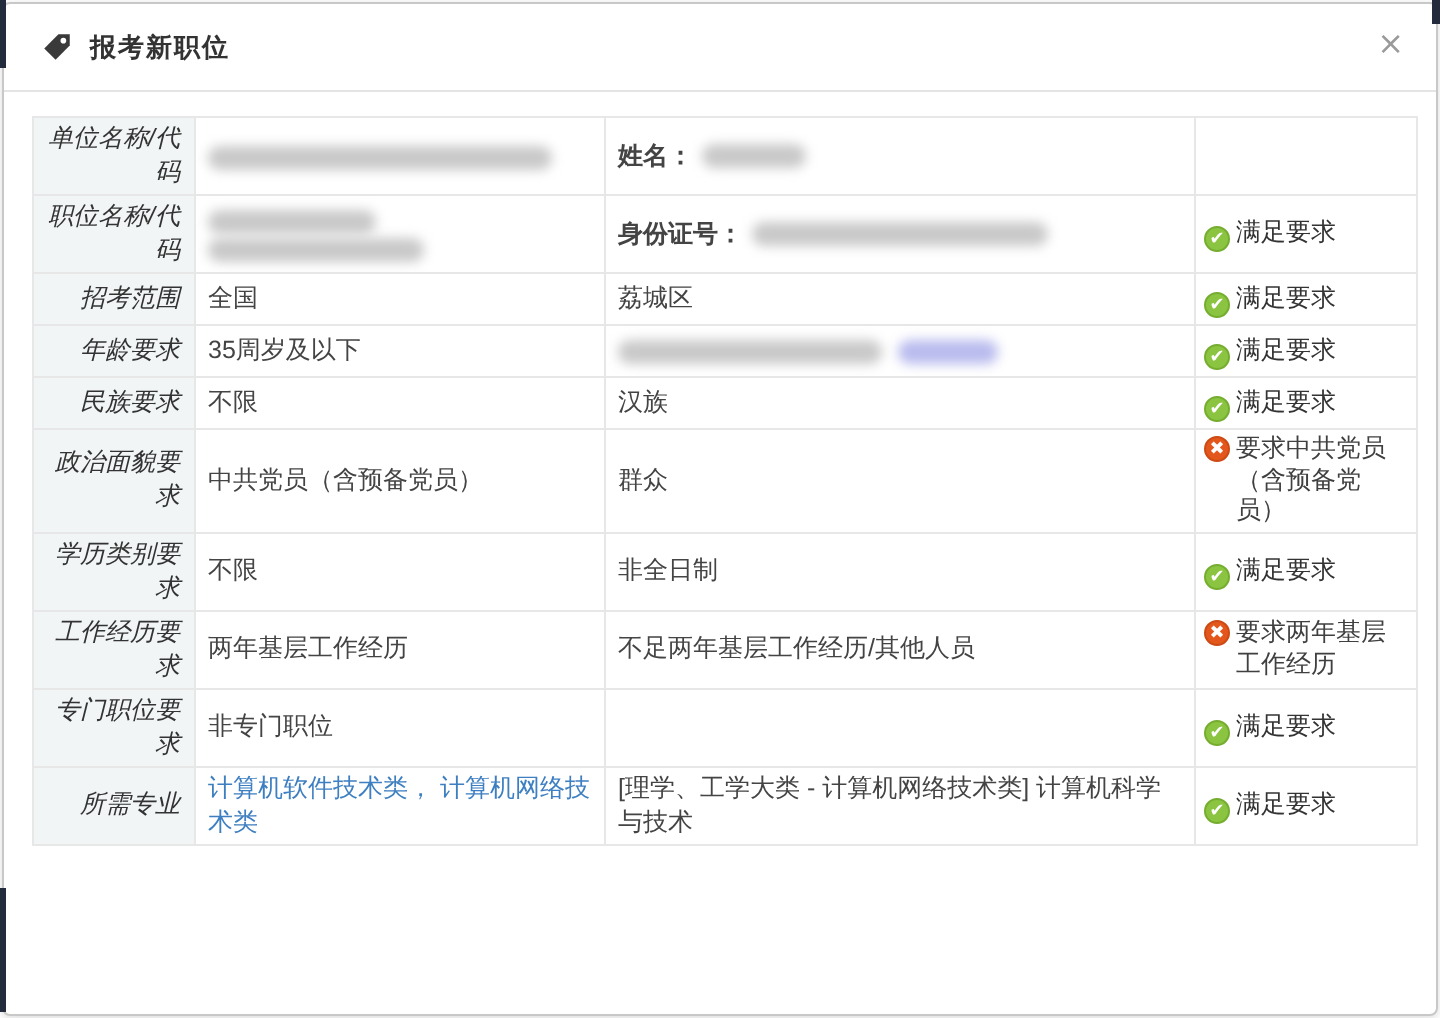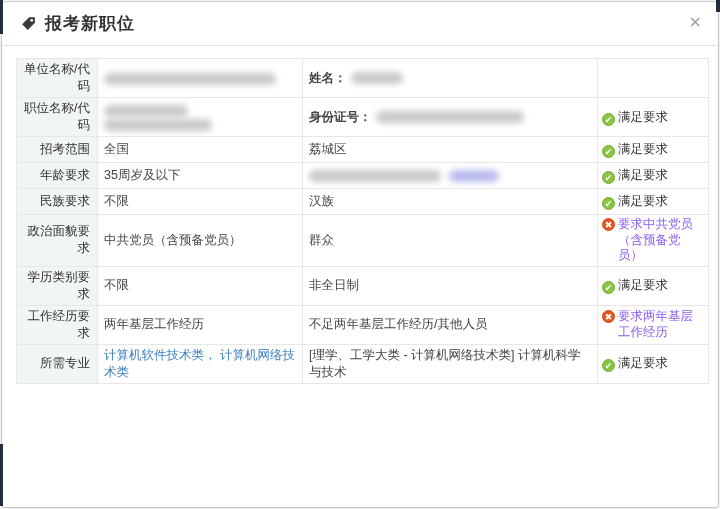--- a/index.html
+++ b/index.html
@@ -10,49 +10,49 @@
   #edge-tr { right:0; top:0; width:4px; height:12px; }
   #edge-bl { left:0; top:444px; width:3px; height:62px; }
 
   .dialog { position:absolute; left:1px; top:1px; width:718px; height:507px;
     background:#fff; border:1px solid #c8c8c8; border-radius:4px;
     box-shadow:0 1px 4px rgba(0,0,0,.15); overflow:hidden; }
 
   .hdr { height:44px; border-bottom:1px solid #e4e4e4; display:flex;
     align-items:center; padding:0 18px; position:relative; }
   .hdr .tag { width:17px; height:17px; margin-right:8px; flex:0 0 auto; }
-  .hdr .title { font-size:17px; font-weight:bold; color:#333; letter-spacing:1px; }
+  .hdr .title { font-size:13px; font-weight:bold; color:#333; letter-spacing:1px; }
   .close { position:absolute; right:16px; top:12px; font-size:16px; color:#9a9a9a;
     cursor:pointer; line-height:1; font-family:"DejaVu Sans",sans-serif; }
 
   .body { padding:12px 14px 0 14px; }
   table { width:692px; border-collapse:collapse; table-layout:fixed;
     border:1px solid #cfcfcf; font-size:12.5px; color:#444; }
   col.c-lbl { width:81px; } col.c-req { width:205px; }
   col.c-app { width:295px; } col.c-st { width:111px; }
   td { border:1px solid #e7e7e7; vertical-align:middle; padding:2px 6px;
     overflow:hidden; }
-  td.lbl { background:#f1f5f6; text-align:right; color:#333; padding-right:7px; }
+  td.lbl { background:#f1f5f6; text-align:right; color:#333; padding-right:7px;font-style:italic; }
   td.st { padding-left:4px;margin-left:16px; }
   tr { height:26px; }
   tr.h28 { height:28px; } tr.h31 { height:31px; } tr.h34 { height:34px; }
 
   .blur { display:inline-block; height:12px; border-radius:6px;
     background:#c9c9c9; filter:blur(3px); vertical-align:middle;
     margin-right:8px; }
   .blur.blue { background:#b9bbee; }
   .pfx { margin-right:4px;font-weight:bold; }
 
   .sicon { display:inline-block; width:13px; height:13px; border-radius:50%;
     color:#fff; font-size:9px; line-height:13px; text-align:center;
     vertical-align:-2px; margin-right:3px; font-family:"DejaVu Sans",sans-serif; }
   .sicon.pass { background:#8ac440; border:1px solid #75ad2f; }
   .sicon.fail { background:#e4571c; border:1px solid #cc4a14; }
   .stext.ok { color:#333; }
-  .stext.bad { color:#8b5cf6; line-height:1.25; }
+  .stext.bad { color:#404040; line-height:1.25; }
   .st .wrap { display:flex; align-items:flex-start; }
   .st .wrap .sicon { flex:0 0 13px; margin-top:1px; }
 
   .link { color:#3e7fc1; cursor:pointer; }
 </style>
 </head>
 <body>
 
 <div class="edge" id="edge-tl"></div>
 <div class="edge" id="edge-tr"></div>
@@ -140,20 +140,26 @@
         <td>两年基层工作经历</td>
         <td>不足两年基层工作经历/其他人员</td>
         <td class="st">
               <div class="wrap">
                 <span class="sicon fail">✖</span>
                 <span class="stext bad">要求两年基层工作经历</span>
               </div>
             </td>
       </tr>
 
+      <tr>
+        <td class="lbl">专门职位要求</td>
+        <td>非专门职位</td>
+        <td></td>
+        <td class="st"><span class="sicon pass">✔</span><span class="stext ok">满足要求</span></td>
+      </tr>
 
       <tr>
         <td class="lbl">所需专业</td>
         <td><span class="link">计算机软件技术类， 计算机网络技术类</span></td>
         <td>[理学、工学大类 - 计算机网络技术类] 计算机科学与技术</td>
         <td class="st"><span class="sicon pass">✔</span><span class="stext ok">满足要求</span></td>
       </tr>
 
     </tbody>
       </table>

